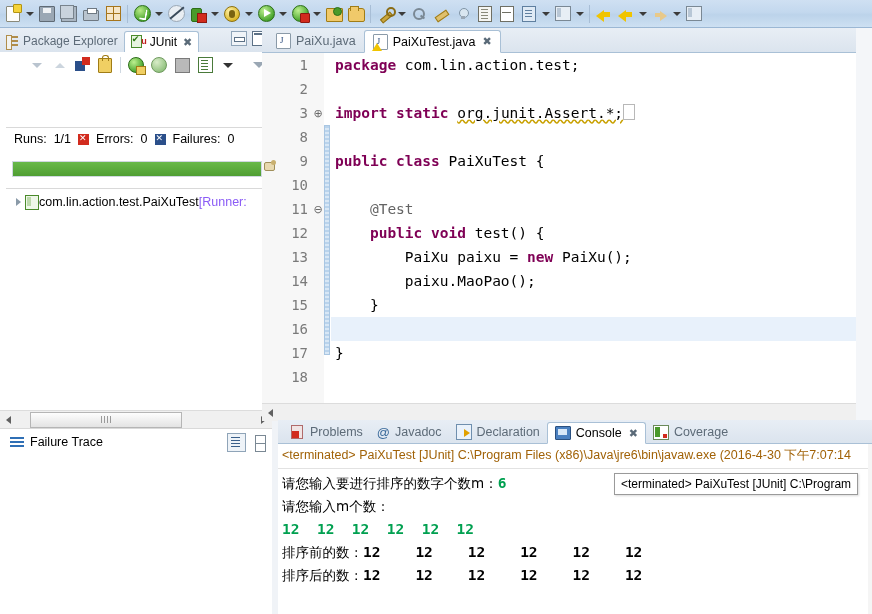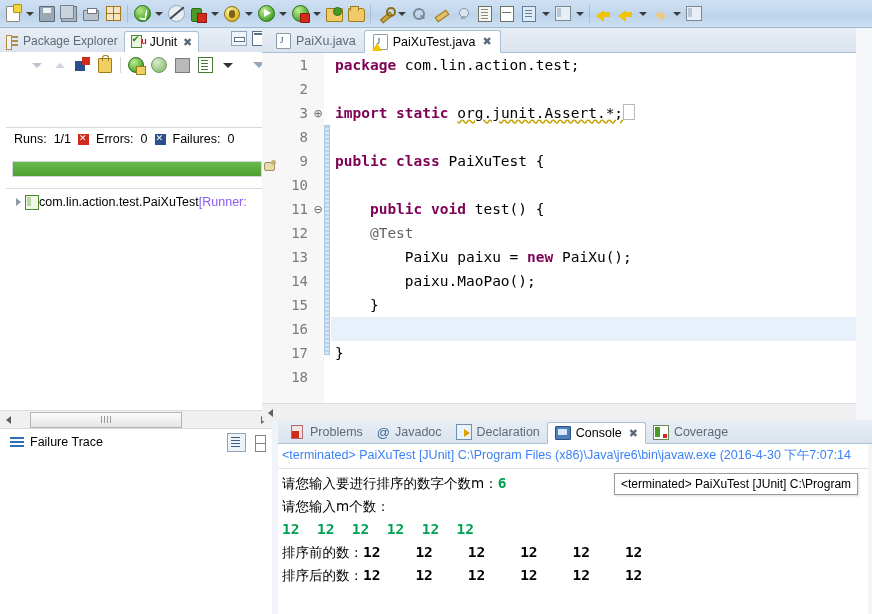--- a/index.html
+++ b/index.html
@@ -880,21 +880,21 @@
 
   .console-body {
     position: absolute; left: 0; top: 24px;
     width: 594px; height: 170px;
     background: #ffffff;
     overflow: hidden;
   }
   .term-line {
     padding: 3px 8px 4px 4px;
     font-size: 12.5px;
-    color: #3b82f6;
+    color: #a16207;
     white-space: nowrap;
     border-bottom: 1px solid #e2e2e2;
   }
   .console-out {
     padding: 3px 0 0 4px;
     font-size: 14px;
     line-height: 23px;
     white-space: pre;
   }
   .out-cn {
@@ -1236,22 +1236,22 @@
         </div>
       <div class="anno-col"></div>
       <div class="blue-bar"></div>
       <div class="code-lines" id="codelines">
           <div class="cl"><span class="kw2">package</span><span class="plain"> com.lin.action.test;</span></div>
           <div class="cl"></div>
           <div class="cl"><span class="kw2">import static</span><span class="plain"> </span><span class="plain sq-underline">org.junit.Assert.*;</span><span class="cursor-box"></span></div>
           <div class="cl"></div>
           <div class="cl"><span class="kw2">public class</span><span class="plain"> PaiXuTest {</span></div>
           <div class="cl"></div>
+          <div class="cl"><span class="ann">    @Test</span></div>
           <div class="cl"><span class="plain">    </span><span class="kw2">public void</span><span class="plain"> test() {</span></div>
-          <div class="cl"><span class="ann">    @Test</span></div>
           <div class="cl"><span class="plain">        PaiXu paixu = </span><span class="kw2">new</span><span class="plain"> PaiXu();</span></div>
           <div class="cl"><span class="plain">        paixu.MaoPao();</span></div>
           <div class="cl"><span class="plain">    }</span></div>
           <div class="cl current"></div>
           <div class="cl"><span class="plain">}</span></div>
           <div class="cl"></div>
         </div>
     </div>
 
     <div class="editor-hscroll">

